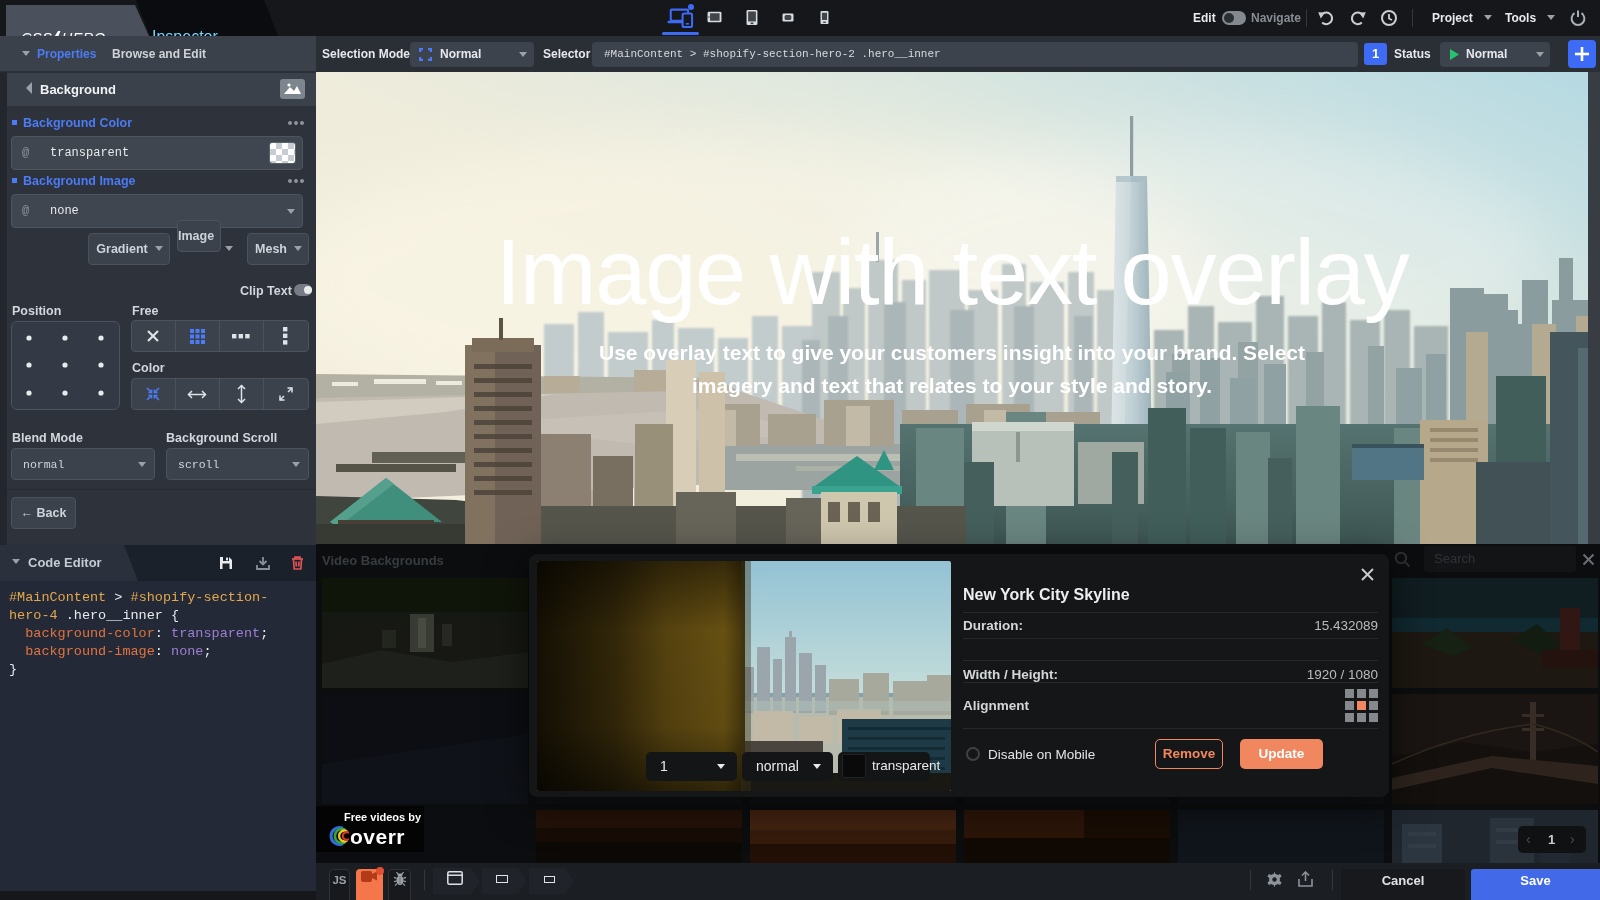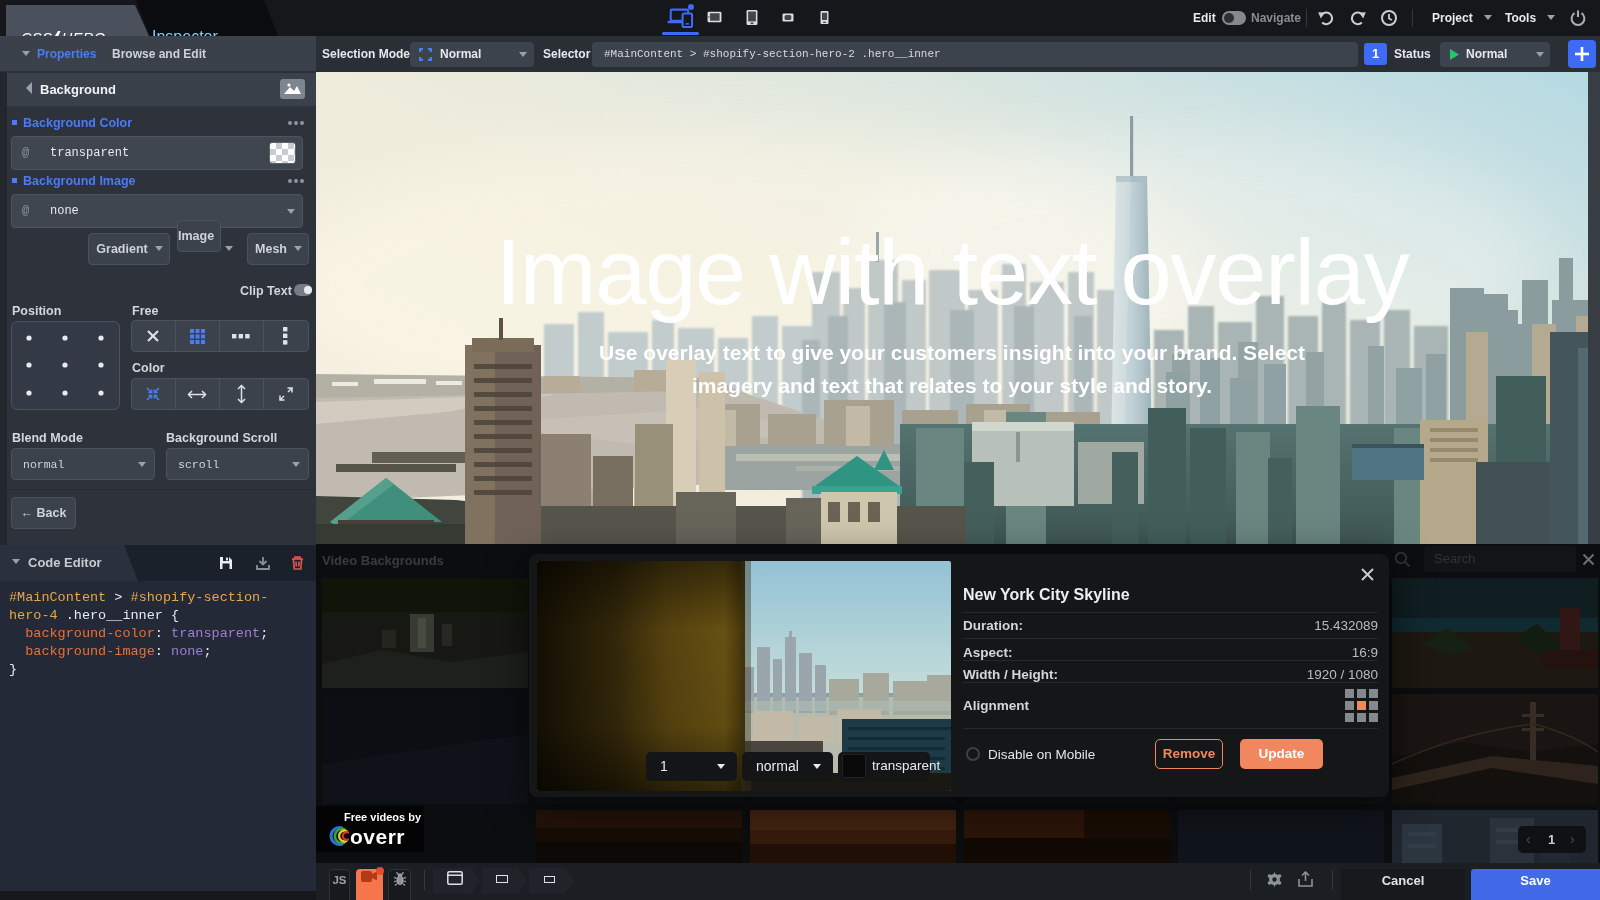--- a/index.html
+++ b/index.html
@@ -817,24 +817,20 @@
       </g>
     </svg>
 
   <div style="position:absolute;left:434px;top:32px;color:#eceeef;font-size:16px;font-weight:bold">New York City Skyline</div>
   <div class="msep" style="top:58px"></div>
   <div class="mrow" style="top:64px">
       <span class="lab">Duration:</span>
       <span class="val">15.432089</span>
     </div>
   <div class="msep" style="top:84px"></div>
-  <div class="mrow" style="top:91px">
-      <span class="lab">Aspect:</span>
-      <span class="val">16:9</span>
-    </div>
   <div class="msep" style="top:106px"></div>
   <div class="mrow" style="top:113px">
       <span class="lab">Width / Height:</span>
       <span class="val">1920 / 1080</span>
     </div>
   <div class="msep" style="top:128px"></div>
   <div class="mrow" style="top:144px">
       <span class="lab">Alignment</span>
     </div>
   <svg style="position:absolute;left:816px;top:135px" width="33" height="33" viewBox="0 0 33 33">

